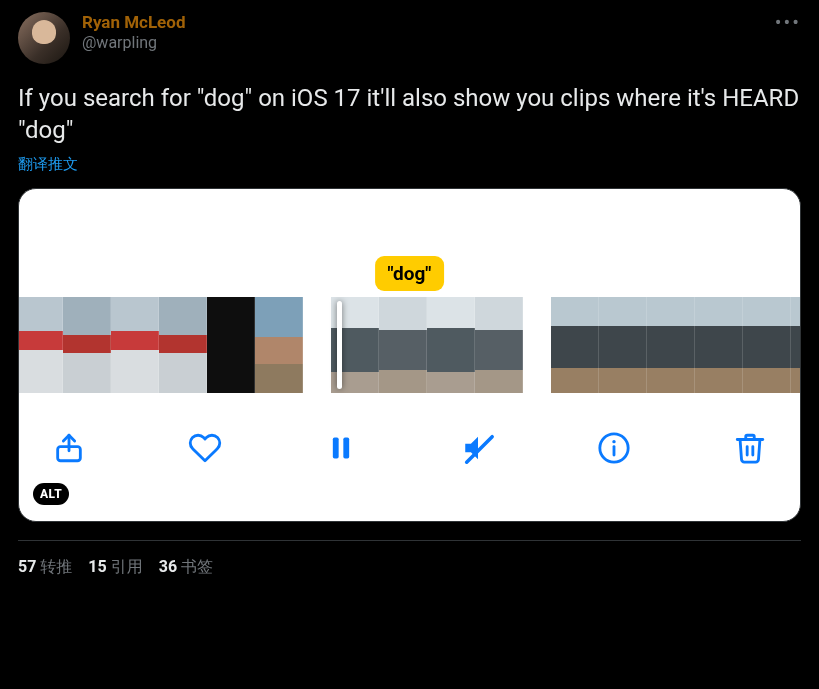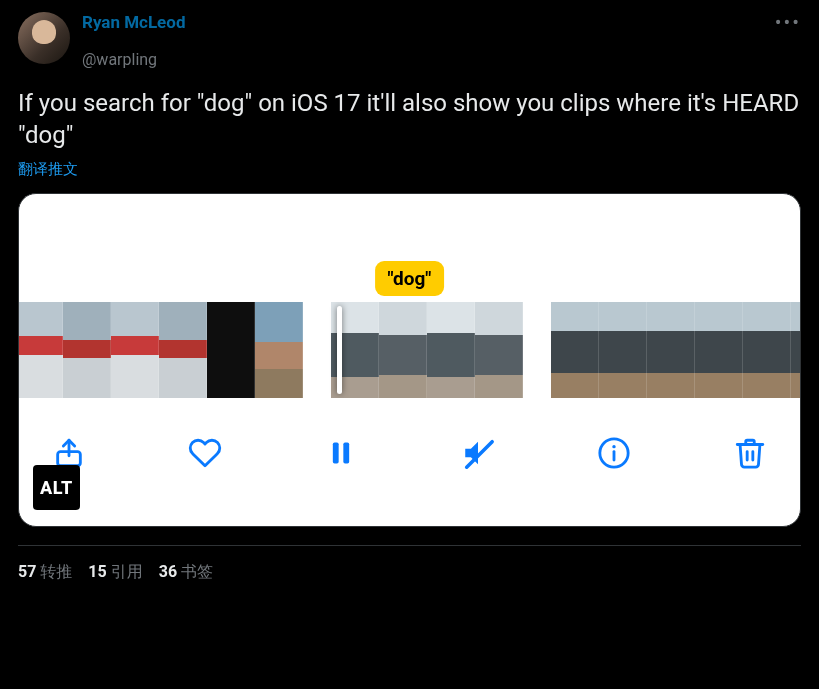--- a/index.html
+++ b/index.html
@@ -43,26 +43,26 @@
     position: absolute;
     left: 14px; top: 8px;
     width: 24px; height: 24px;
     background: #d9b89a;
     border-radius: 50% 50% 45% 45%;
   }
   .user-block { display: flex; flex-direction: column; }
   .display-name {
     font-weight: 700;
     font-size: 17px;
-    color: #0369a1;
+    color: #a16207;
   }
   .handle {
     color: #71767b;
     font-size: 16px;
-    margin-top: 18px;
+    margin-top: 1px;
   }
   .tweet-text {
     font-size: 24px;
     line-height: 1.35;
     color: #e7e9ea;
     margin-top: 18px;
     font-weight: 400;
   }
   .translate-link {
     color: #1d9bf0;
@@ -161,24 +161,24 @@
   }
   .tool-icon svg { width: 34px; height: 34px; }
   .tool-icon.pause svg { width: 28px; height: 30px; }
   .alt-badge {
     position: absolute;
     left: 14px;
     bottom: 16px;
     background: #000;
     color: #fff;
     font-weight: 800;
-    font-size: 18px;
+    font-size: 12px;
     letter-spacing: 0.5px;
-    padding: 12px 7px;
-    border-radius: 4px;
+    padding: 4px 7px;
+    border-radius: 11px;
   }
 
   .meta-line {
     color: #71767b;
     font-size: 17px;
     margin-top: 18px;
   }
   .meta-line .bold { color: #e7e9ea; font-weight: 700; }
   .divider {
     height: 1px;

